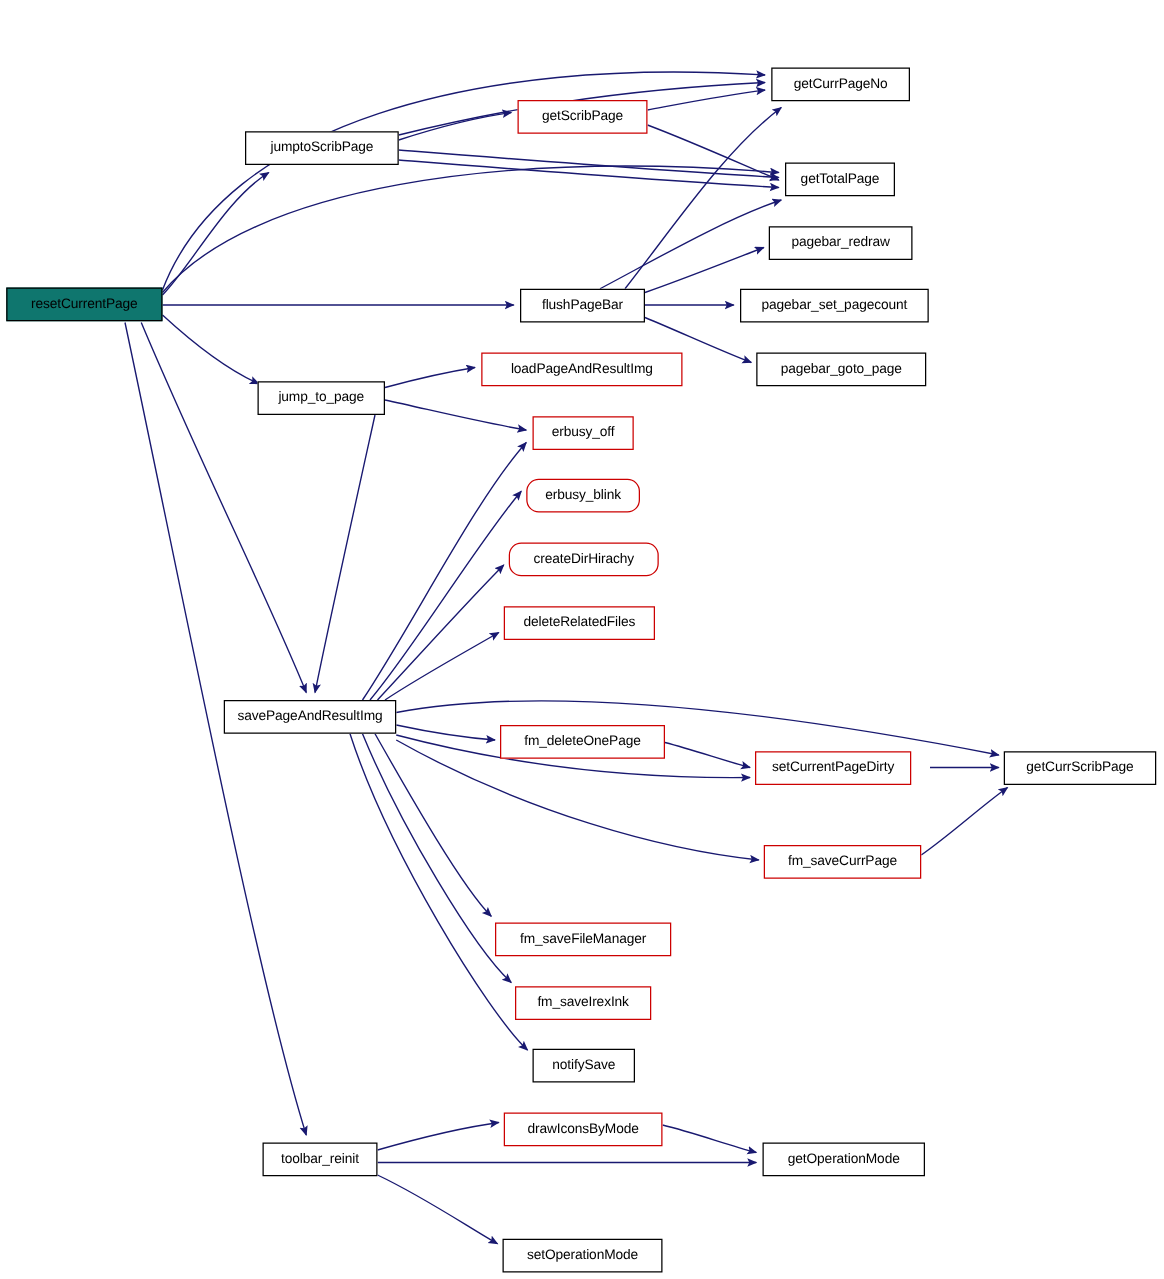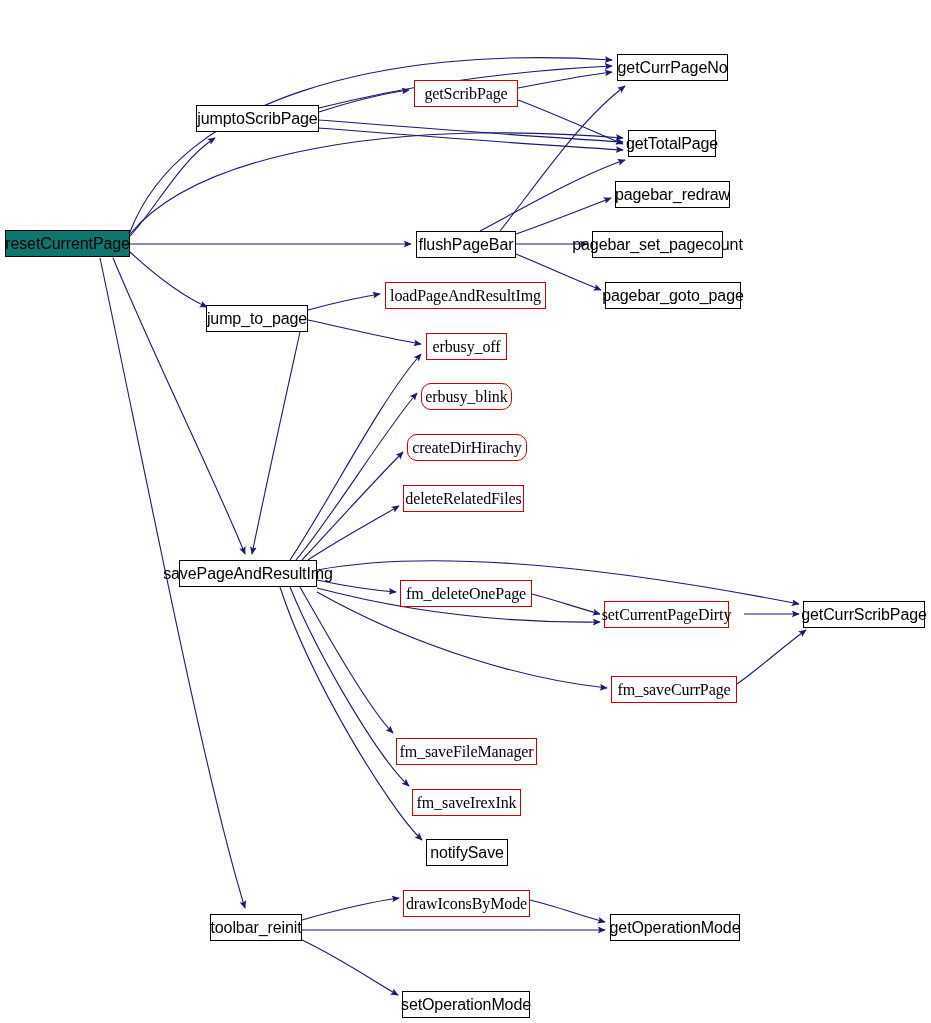--- a/index.html
+++ b/index.html
@@ -20,27 +20,27 @@
   }
   .node{
     position:absolute;
     box-sizing:border-box;
     display:flex;
     align-items:center;
     justify-content:center;
     background:#ffffff;
     border:1px solid #000000;
     color:#000000;
-    font-size:16px;
+    font-size:11px;
     line-height:1;
     white-space:nowrap;
     letter-spacing:-0.1px;
     z-index:5;
   }
-  .node.red{ border-color:#cc0000;font-family:Liberation Serif, serif; }
+  .node.red{ border-color:#cc0000; }
   .node.root{ background:#0f766e; border-color:#000000; }
   .node-label{ pointer-events:none; }
 </style>
 </head>
 <body>
 
 <div id="canvas">
   <svg id="edges" viewBox="0 0 931 1023" xmlns="http://www.w3.org/2000/svg">
     <defs>
       <marker id="arrow" markerWidth="9" markerHeight="9" refX="7.2" refY="3.4" orient="auto" markerUnits="userSpaceOnUse">
@@ -104,21 +104,21 @@
       </div>
       <div class="node" style="left: 628px; top: 130px; width: 88px; height: 27px;">
         <span class="node-label">getTotalPage</span>
       </div>
       <div class="node" style="left: 615px; top: 181px; width: 115px; height: 27px;">
         <span class="node-label">pagebar_redraw</span>
       </div>
       <div class="node" style="left: 416px; top: 231px; width: 100px; height: 27px;">
         <span class="node-label">flushPageBar</span>
       </div>
-      <div class="node" style="left: 592px; top: 231px; width: 131px; height: 27px;">
+      <div class="node" style="left: 592px; top: 231px; width: 151px; height: 27px;">
         <span class="node-label">pagebar_set_pagecount</span>
       </div>
       <div class="node" style="left: 605px; top: 282px; width: 136px; height: 27px;">
         <span class="node-label">pagebar_goto_page</span>
       </div>
       <div class="node" style="left: 206px; top: 305px; width: 102px; height: 27px;">
         <span class="node-label">jump_to_page</span>
       </div>
       <div class="node red" style="left: 385px; top: 282px; width: 161px; height: 27px;">
         <span class="node-label">loadPageAndResultImg</span>

